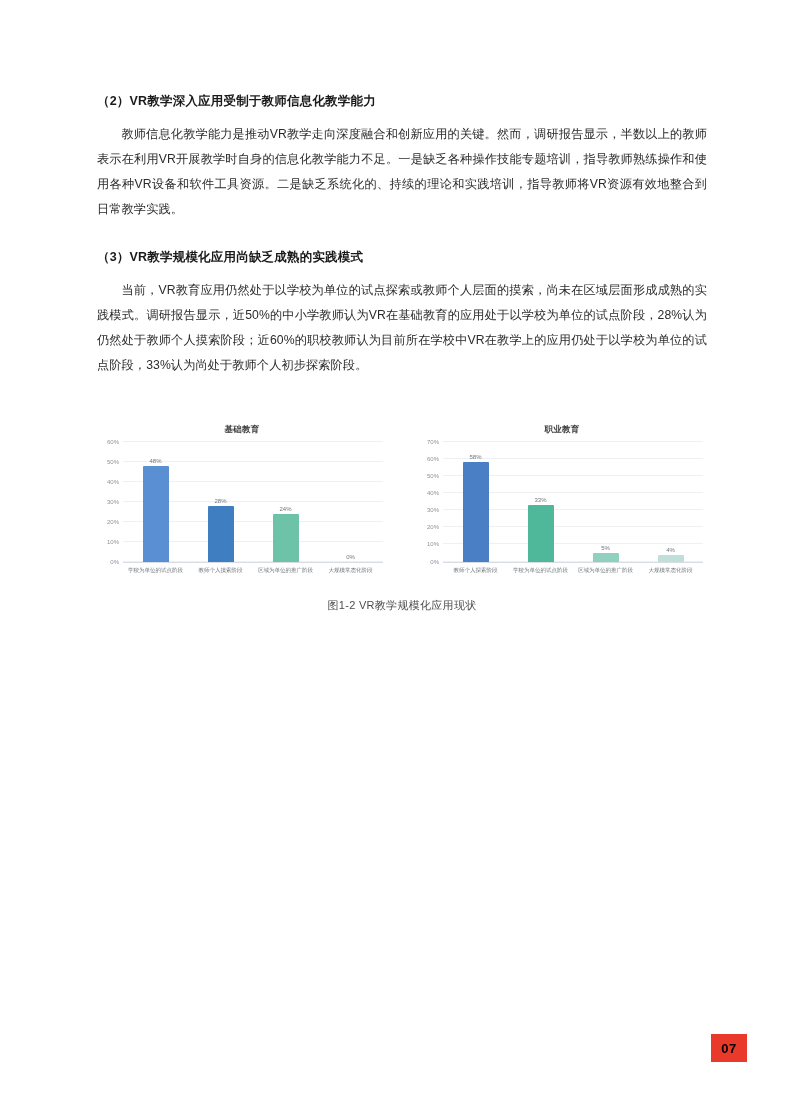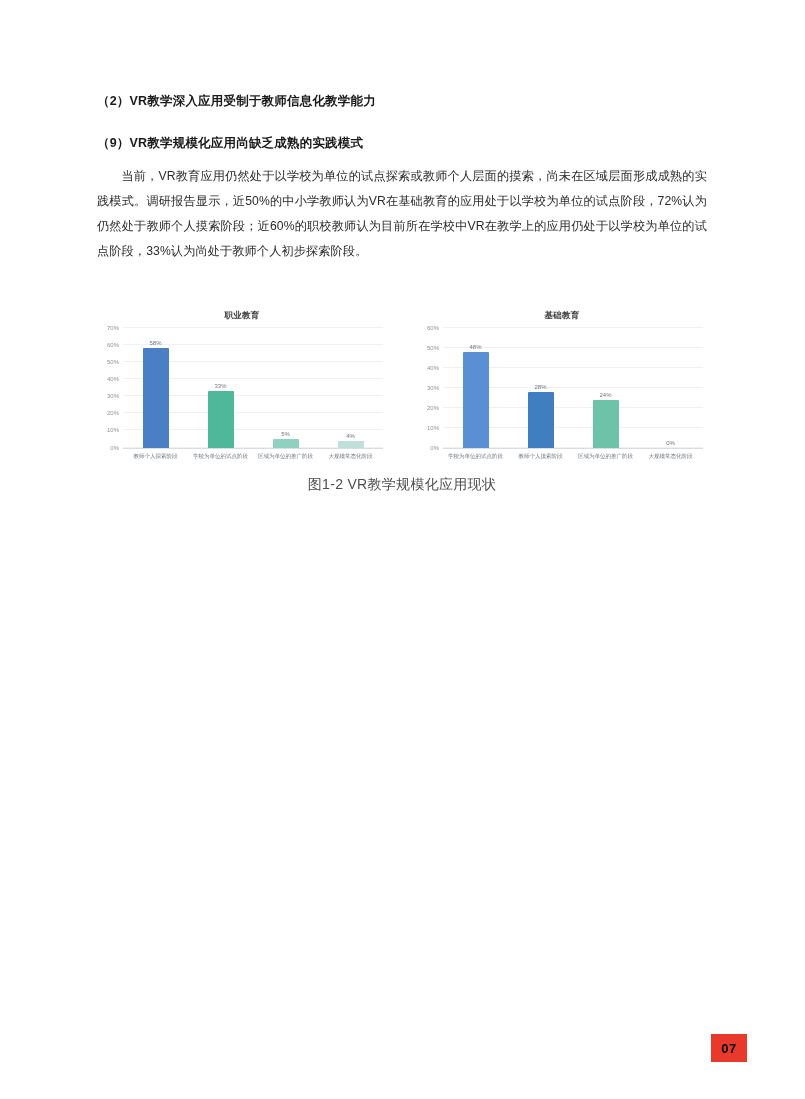--- a/index.html
+++ b/index.html
@@ -128,23 +128,23 @@
   .xlabel {
     width: 22%;
     text-align: center;
     font-size: 5.6px;
     color: #6f767e;
     line-height: 1.3;
     letter-spacing: -0.1px;
   }
   .fig-caption {
     text-align: center;
-    font-size: 14px;
+    font-size: 11px;
     color: #4d4d4d;
-    margin-top: 16px;
+    margin-top: 24px;
     letter-spacing: 0.3px;
   }
 
   .summary {
     margin-top: 58px;
   }
   .page-number {
     position: absolute;
     right: 62px;
     bottom: 37px;
@@ -160,28 +160,80 @@
     letter-spacing: 0.5px;
   }
 </style>
 </head>
 <body>
 
 <div class="page">
   <div class="content">
 
     <h3 class="section-heading">（2）VR教学深入应用受制于教师信息化教学能力</h3>
+    <p class="para">教师信息化教学能力是推动VR教学走向深度融合和创新应用的关键。然而，调研报告显示，半数以上的教师表示在利用VR开展教学时自身的信息化教学能力不足。一是缺乏各种操作技能专题培训，指导教师熟练操作和使用各种VR设备和软件工具资源。二是缺乏系统化的、持续的理论和实践培训，指导教师将VR资源有效地整合到日常教学实践。</p>
 
     <div class="block-gap"></div>
 
-    <h3 class="section-heading">（9）VR教学规模化应用尚缺乏成熟的实践模式</h3>
-    <p class="para">当前，VR教育应用仍然处于以学校为单位的试点探索或教师个人层面的摸索，尚未在区域层面形成成熟的实践模式。调研报告显示，近50%的中小学教师认为VR在基础教育的应用处于以学校为单位的试点阶段，72%认为仍然处于教师个人摸索阶段；近60%的职校教师认为目前所在学校中VR在教学上的应用仍处于以学校为单位的试点阶段，33%认为尚处于教师个人初步探索阶段。</p>
+    <h3 class="section-heading">（3）VR教学规模化应用尚缺乏成熟的实践模式</h3>
+    <p class="para">当前，VR教育应用仍然处于以学校为单位的试点探索或教师个人层面的摸索，尚未在区域层面形成成熟的实践模式。调研报告显示，近50%的中小学教师认为VR在基础教育的应用处于以学校为单位的试点阶段，28%认为仍然处于教师个人摸索阶段；近60%的职校教师认为目前所在学校中VR在教学上的应用仍处于以学校为单位的试点阶段，33%认为尚处于教师个人初步探索阶段。</p>
 
     <div class="figure">
       <div class="charts-row">
+
+        <div class="chart-box">
+          <div class="chart-title">基础教育</div>
+          <div class="plot" id="plot0">
+              <div class="gridline" style="bottom: 0%;">
+                <span class="ytick">0%</span>
+              </div>
+              <div class="gridline" style="bottom: 16.6667%;">
+                <span class="ytick">10%</span>
+              </div>
+              <div class="gridline" style="bottom: 33.3333%;">
+                <span class="ytick">20%</span>
+              </div>
+              <div class="gridline" style="bottom: 50%;">
+                <span class="ytick">30%</span>
+              </div>
+              <div class="gridline" style="bottom: 66.6667%;">
+                <span class="ytick">40%</span>
+              </div>
+              <div class="gridline" style="bottom: 83.3333%;">
+                <span class="ytick">50%</span>
+              </div>
+              <div class="gridline" style="bottom: 100%;">
+                <span class="ytick">60%</span>
+              </div>
+              <div class="bars">
+                <div class="bar-wrap">
+                  <div class="bar-label">48%</div>
+                  <div class="bar" style="height: 80%; background: rgb(91, 143, 212);"></div>
+                </div>
+                <div class="bar-wrap">
+                  <div class="bar-label">28%</div>
+                  <div class="bar" style="height: 46.6667%; background: rgb(63, 127, 193);"></div>
+                </div>
+                <div class="bar-wrap">
+                  <div class="bar-label">24%</div>
+                  <div class="bar" style="height: 40%; background: rgb(108, 195, 168);"></div>
+                </div>
+                <div class="bar-wrap">
+                  <div class="bar-label">0%</div>
+                  <div class="bar" style="height: 0%; background: rgb(185, 220, 212);"></div>
+                </div>
+              </div>
+            </div>
+          <div class="xlabels" id="xlab0">
+              <div class="xlabel">学校为单位的试点阶段</div>
+              <div class="xlabel">教师个人摸索阶段</div>
+              <div class="xlabel">区域为单位的推广阶段</div>
+              <div class="xlabel">大规模常态化阶段</div>
+            </div>
+        </div>
 
         <div class="chart-box">
           <div class="chart-title">职业教育</div>
           <div class="plot" id="plot1">
               <div class="gridline" style="bottom: 0%;">
                 <span class="ytick">0%</span>
               </div>
               <div class="gridline" style="bottom: 14.2857%;">
                 <span class="ytick">10%</span>
               </div>
@@ -223,71 +275,20 @@
               </div>
             </div>
           <div class="xlabels" id="xlab1">
               <div class="xlabel">教师个人探索阶段</div>
               <div class="xlabel">学校为单位的试点阶段</div>
               <div class="xlabel">区域为单位的推广阶段</div>
               <div class="xlabel">大规模常态化阶段</div>
             </div>
         </div>
 
-        <div class="chart-box">
-          <div class="chart-title">基础教育</div>
-          <div class="plot" id="plot0">
-              <div class="gridline" style="bottom: 0%;">
-                <span class="ytick">0%</span>
-              </div>
-              <div class="gridline" style="bottom: 16.6667%;">
-                <span class="ytick">10%</span>
-              </div>
-              <div class="gridline" style="bottom: 33.3333%;">
-                <span class="ytick">20%</span>
-              </div>
-              <div class="gridline" style="bottom: 50%;">
-                <span class="ytick">30%</span>
-              </div>
-              <div class="gridline" style="bottom: 66.6667%;">
-                <span class="ytick">40%</span>
-              </div>
-              <div class="gridline" style="bottom: 83.3333%;">
-                <span class="ytick">50%</span>
-              </div>
-              <div class="gridline" style="bottom: 100%;">
-                <span class="ytick">60%</span>
-              </div>
-              <div class="bars">
-                <div class="bar-wrap">
-                  <div class="bar-label">48%</div>
-                  <div class="bar" style="height: 80%; background: rgb(91, 143, 212);"></div>
-                </div>
-                <div class="bar-wrap">
-                  <div class="bar-label">28%</div>
-                  <div class="bar" style="height: 46.6667%; background: rgb(63, 127, 193);"></div>
-                </div>
-                <div class="bar-wrap">
-                  <div class="bar-label">24%</div>
-                  <div class="bar" style="height: 40%; background: rgb(108, 195, 168);"></div>
-                </div>
-                <div class="bar-wrap">
-                  <div class="bar-label">0%</div>
-                  <div class="bar" style="height: 0%; background: rgb(185, 220, 212);"></div>
-                </div>
-              </div>
-            </div>
-          <div class="xlabels" id="xlab0">
-              <div class="xlabel">学校为单位的试点阶段</div>
-              <div class="xlabel">教师个人摸索阶段</div>
-              <div class="xlabel">区域为单位的推广阶段</div>
-              <div class="xlabel">大规模常态化阶段</div>
-            </div>
-        </div>
-
       </div>
       <div class="fig-caption">图1-2 VR教学规模化应用现状</div>
     </div>
 
 
   </div>
 
   <div class="page-number">07</div>
 </div>
 

